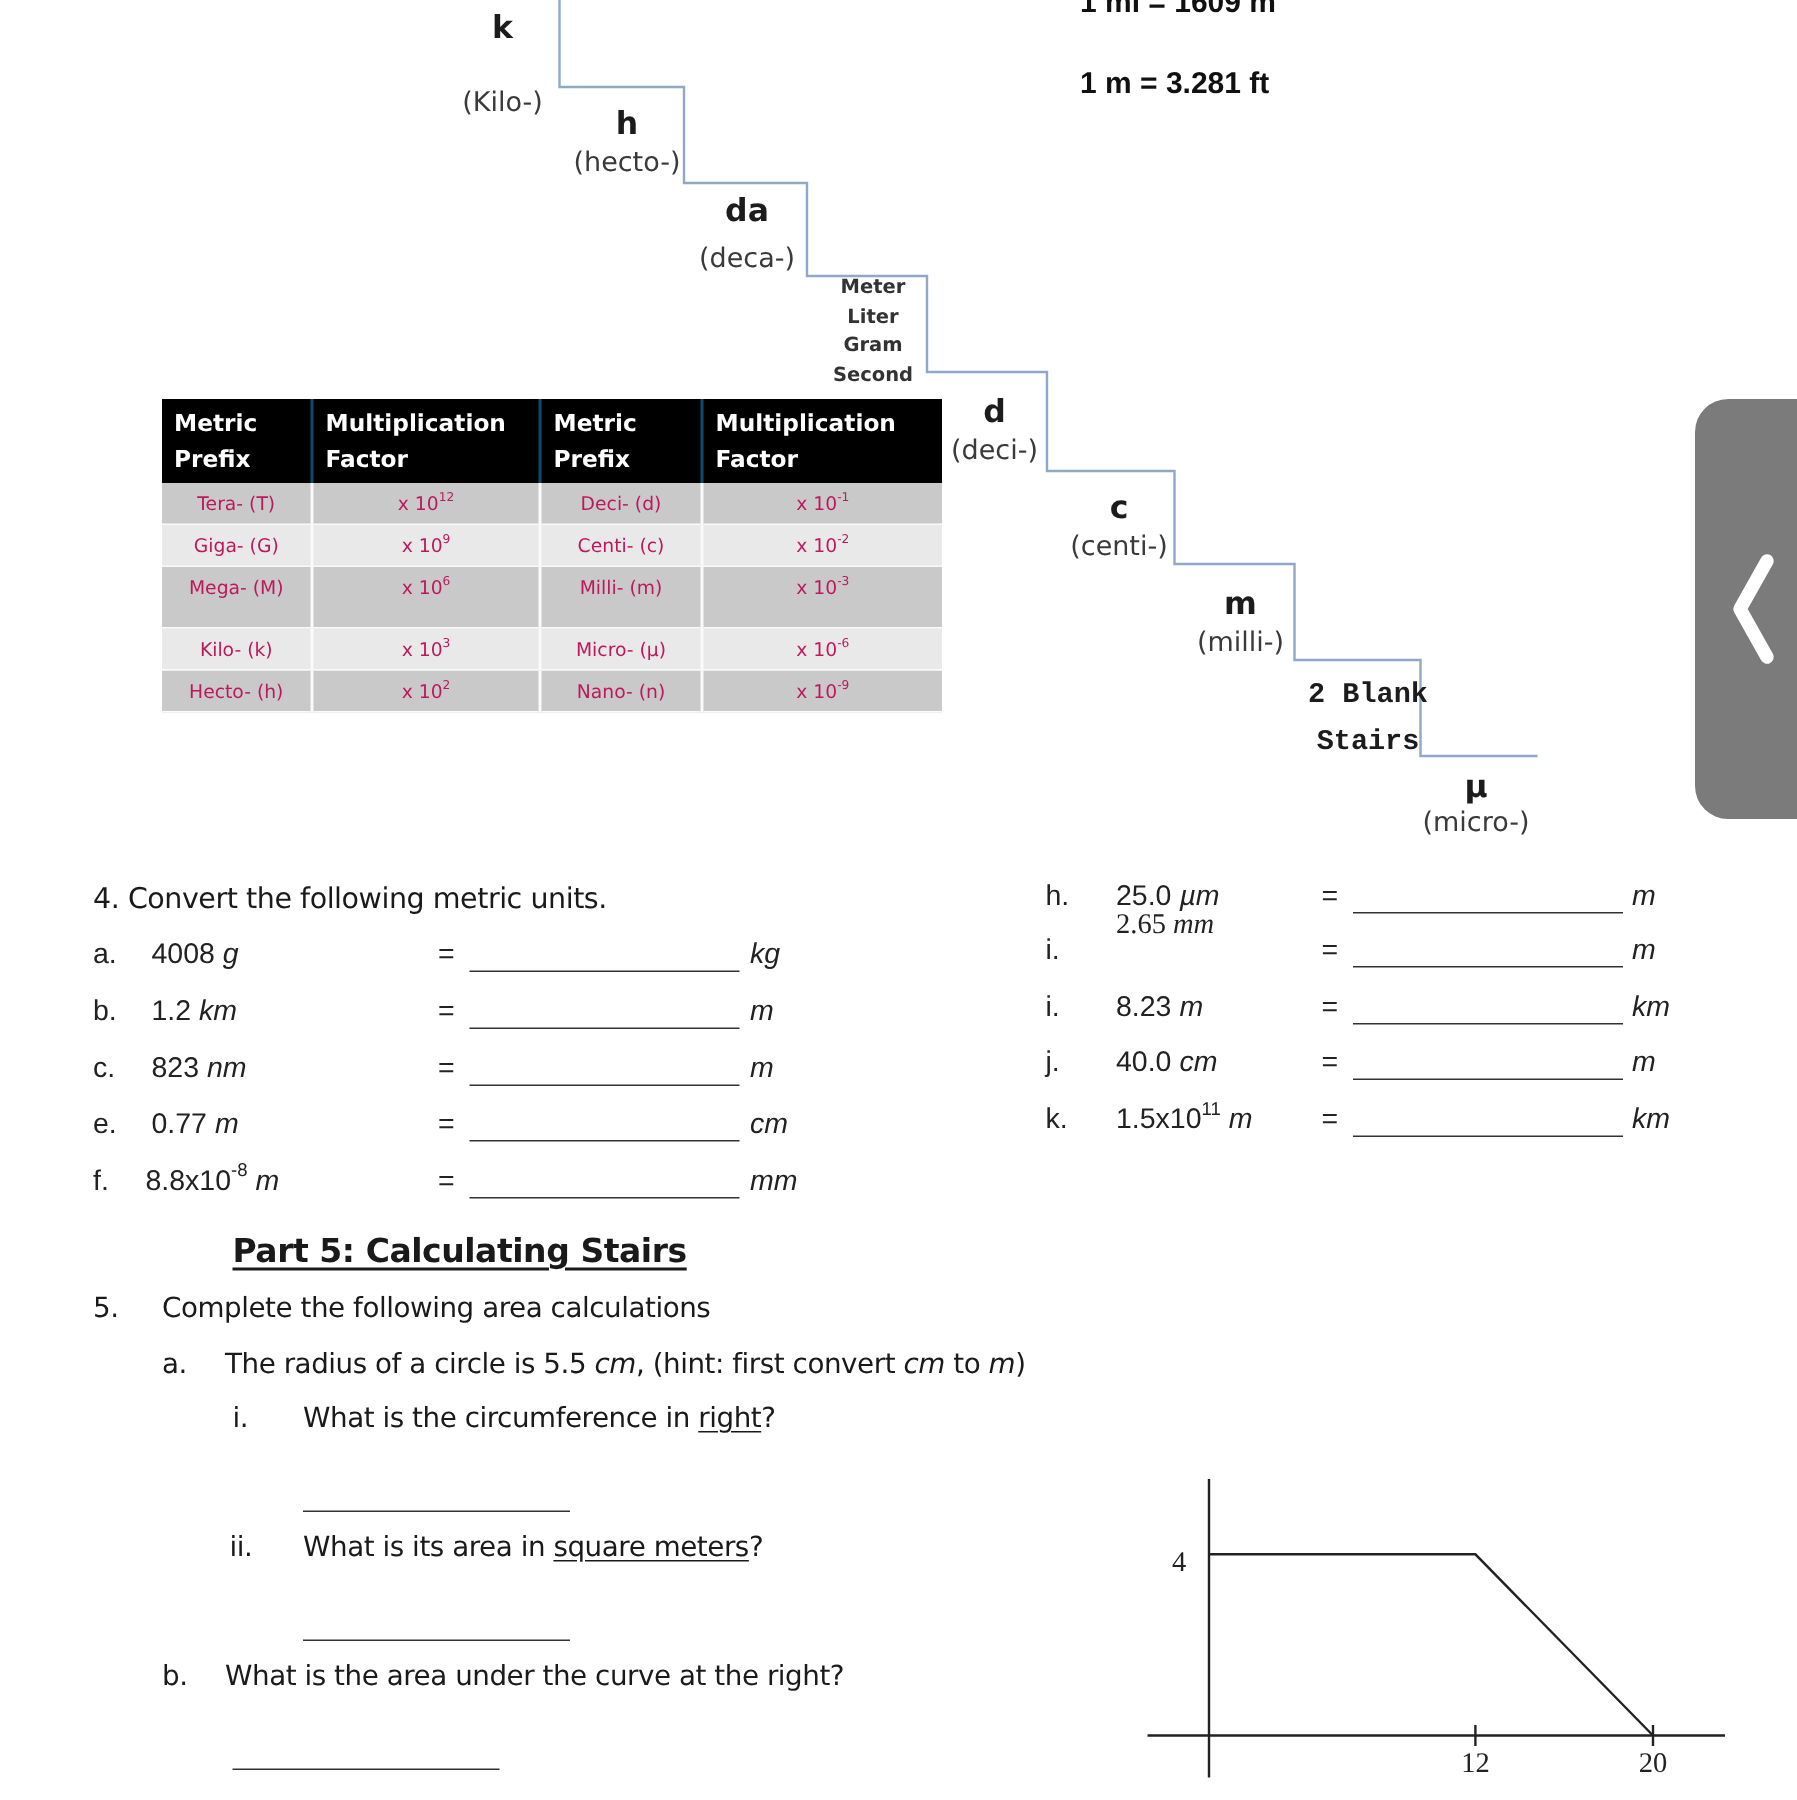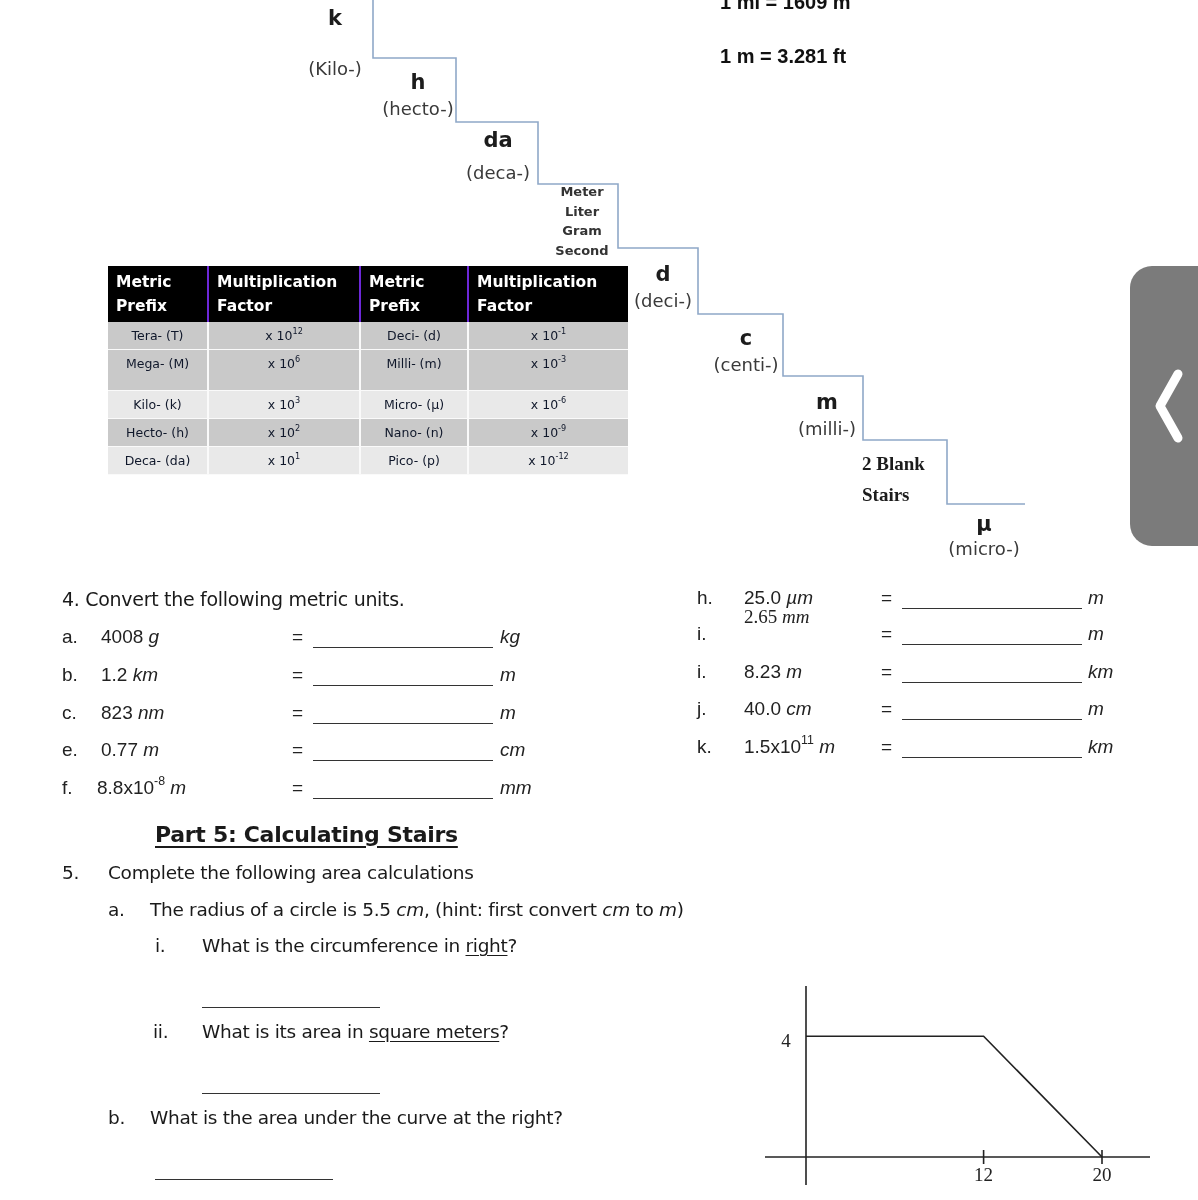--- a/index.html
+++ b/index.html
@@ -6,36 +6,36 @@
   body {
     width: 1198px; height: 1200px; position: relative; overflow: hidden;
     background: #ffffff; color: #1a1a1a;
     font-family: "Liberation Sans", sans-serif;
   }
   .abs { position: absolute; }
   
   .stair-sym { font-family: "DejaVu Sans", sans-serif; font-weight: bold; font-size: 21px; color: #1c1c1c; text-align: center; }
   .stair-name { font-family: "DejaVu Sans", sans-serif; font-size: 18px; color: #3a3a3a; text-align: center; white-space: nowrap; }
   .base-units { font-family: "DejaVu Sans", sans-serif; font-weight: bold; font-size: 13px; color: #333; text-align: center; line-height: 19.5px; }
-  .blank-stairs { font-family: Liberation Serif, serif; font-weight: bold; font-size: 19px; color: #1c1c1c; text-align: left; line-height: 31px; }
+  .blank-stairs { font-family: Liberation Mono, monospace; font-weight: bold; font-size: 19px; color: #1c1c1c; text-align: center; line-height: 31px; }
   .conv-note { font-family: "Liberation Sans", sans-serif; font-weight: bold; font-size: 20px; color: #111; white-space: nowrap; }
   svg.stairs { position: absolute; left: 0; top: 0; }
   
   table.prefix {
     position: absolute; left: 108px; top: 266px; width: 520px;
     border-collapse: collapse; font-family: "DejaVu Sans", sans-serif;
   }
   table.prefix th {
     background: #000; color: #fff; text-align: left; font-size: 15.5px; font-weight: bold;
     padding: 4px 8px; line-height: 24px; vertical-align: top; height: 50px; box-sizing: border-box;
-    border-right: 2px solid #6d28d9;
+    border-right: 2px solid #0c4a6e;
   }
   table.prefix th:last-child { border-right: none; }
   table.prefix td {
-    text-align: center; font-size: 12.5px; color: #0f172a; padding: 0; height: 27px;
+    text-align: center; font-size: 12.5px; color: #be185d; padding: 0; height: 27px;
     border-right: 2px solid #fafafa; border-bottom: 1px solid #fafafa;
   }
   table.prefix td:last-child { border-right: none; }
   table.prefix tr.dark td { background: #c9c9c9; }
   table.prefix tr.light td { background: #e9e9e9; }
   table.prefix tr.tall td { height: 34px; vertical-align: top; padding-top: 6px; }
   sup { font-size: 0.65em; line-height: 0; position: relative; top: -0.1em; vertical-align: super; }
   
   .side-tab {
     position: absolute; left: 1130px; top: 266px; width: 80px; height: 280px;
@@ -109,43 +109,43 @@
         </th>
     </tr>
   </thead>
   <tbody id="prefix-body">
       <tr class="dark">
         <td>Tera- (T)</td>
         <td><span>x 10</span><sup>12</sup></td>
         <td>Deci- (d)</td>
         <td><span>x 10</span><sup>-1</sup></td>
       </tr>
+      <tr class="light">
+        <td>Giga- (G)</td>
+        <td><span>x 10</span><sup>9</sup></td>
+        <td>Centi- (c)</td>
+        <td><span>x 10</span><sup>-2</sup></td>
+      </tr>
       <tr class="dark tall">
         <td>Mega- (M)</td>
         <td><span>x 10</span><sup>6</sup></td>
         <td>Milli- (m)</td>
         <td><span>x 10</span><sup>-3</sup></td>
       </tr>
       <tr class="light">
         <td>Kilo- (k)</td>
         <td><span>x 10</span><sup>3</sup></td>
         <td>Micro- (µ)</td>
         <td><span>x 10</span><sup>-6</sup></td>
       </tr>
       <tr class="dark">
         <td>Hecto- (h)</td>
         <td><span>x 10</span><sup>2</sup></td>
         <td>Nano- (n)</td>
         <td><span>x 10</span><sup>-9</sup></td>
-      </tr>
-      <tr class="light">
-        <td>Deca- (da)</td>
-        <td><span>x 10</span><sup>1</sup></td>
-        <td>Pico- (p)</td>
-        <td><span>x 10</span><sup>-12</sup></td>
       </tr>
     </tbody>
 </table>
 
 <div class="side-tab">
   <svg width="40" height="80" style="position:absolute;left:18px;top:100px;">
     <polyline points="30,8 12,40 30,72" fill="none" stroke="#ffffff" stroke-width="9" stroke-linecap="round" stroke-linejoin="round"></polyline>
   </svg>
 </div>
 

